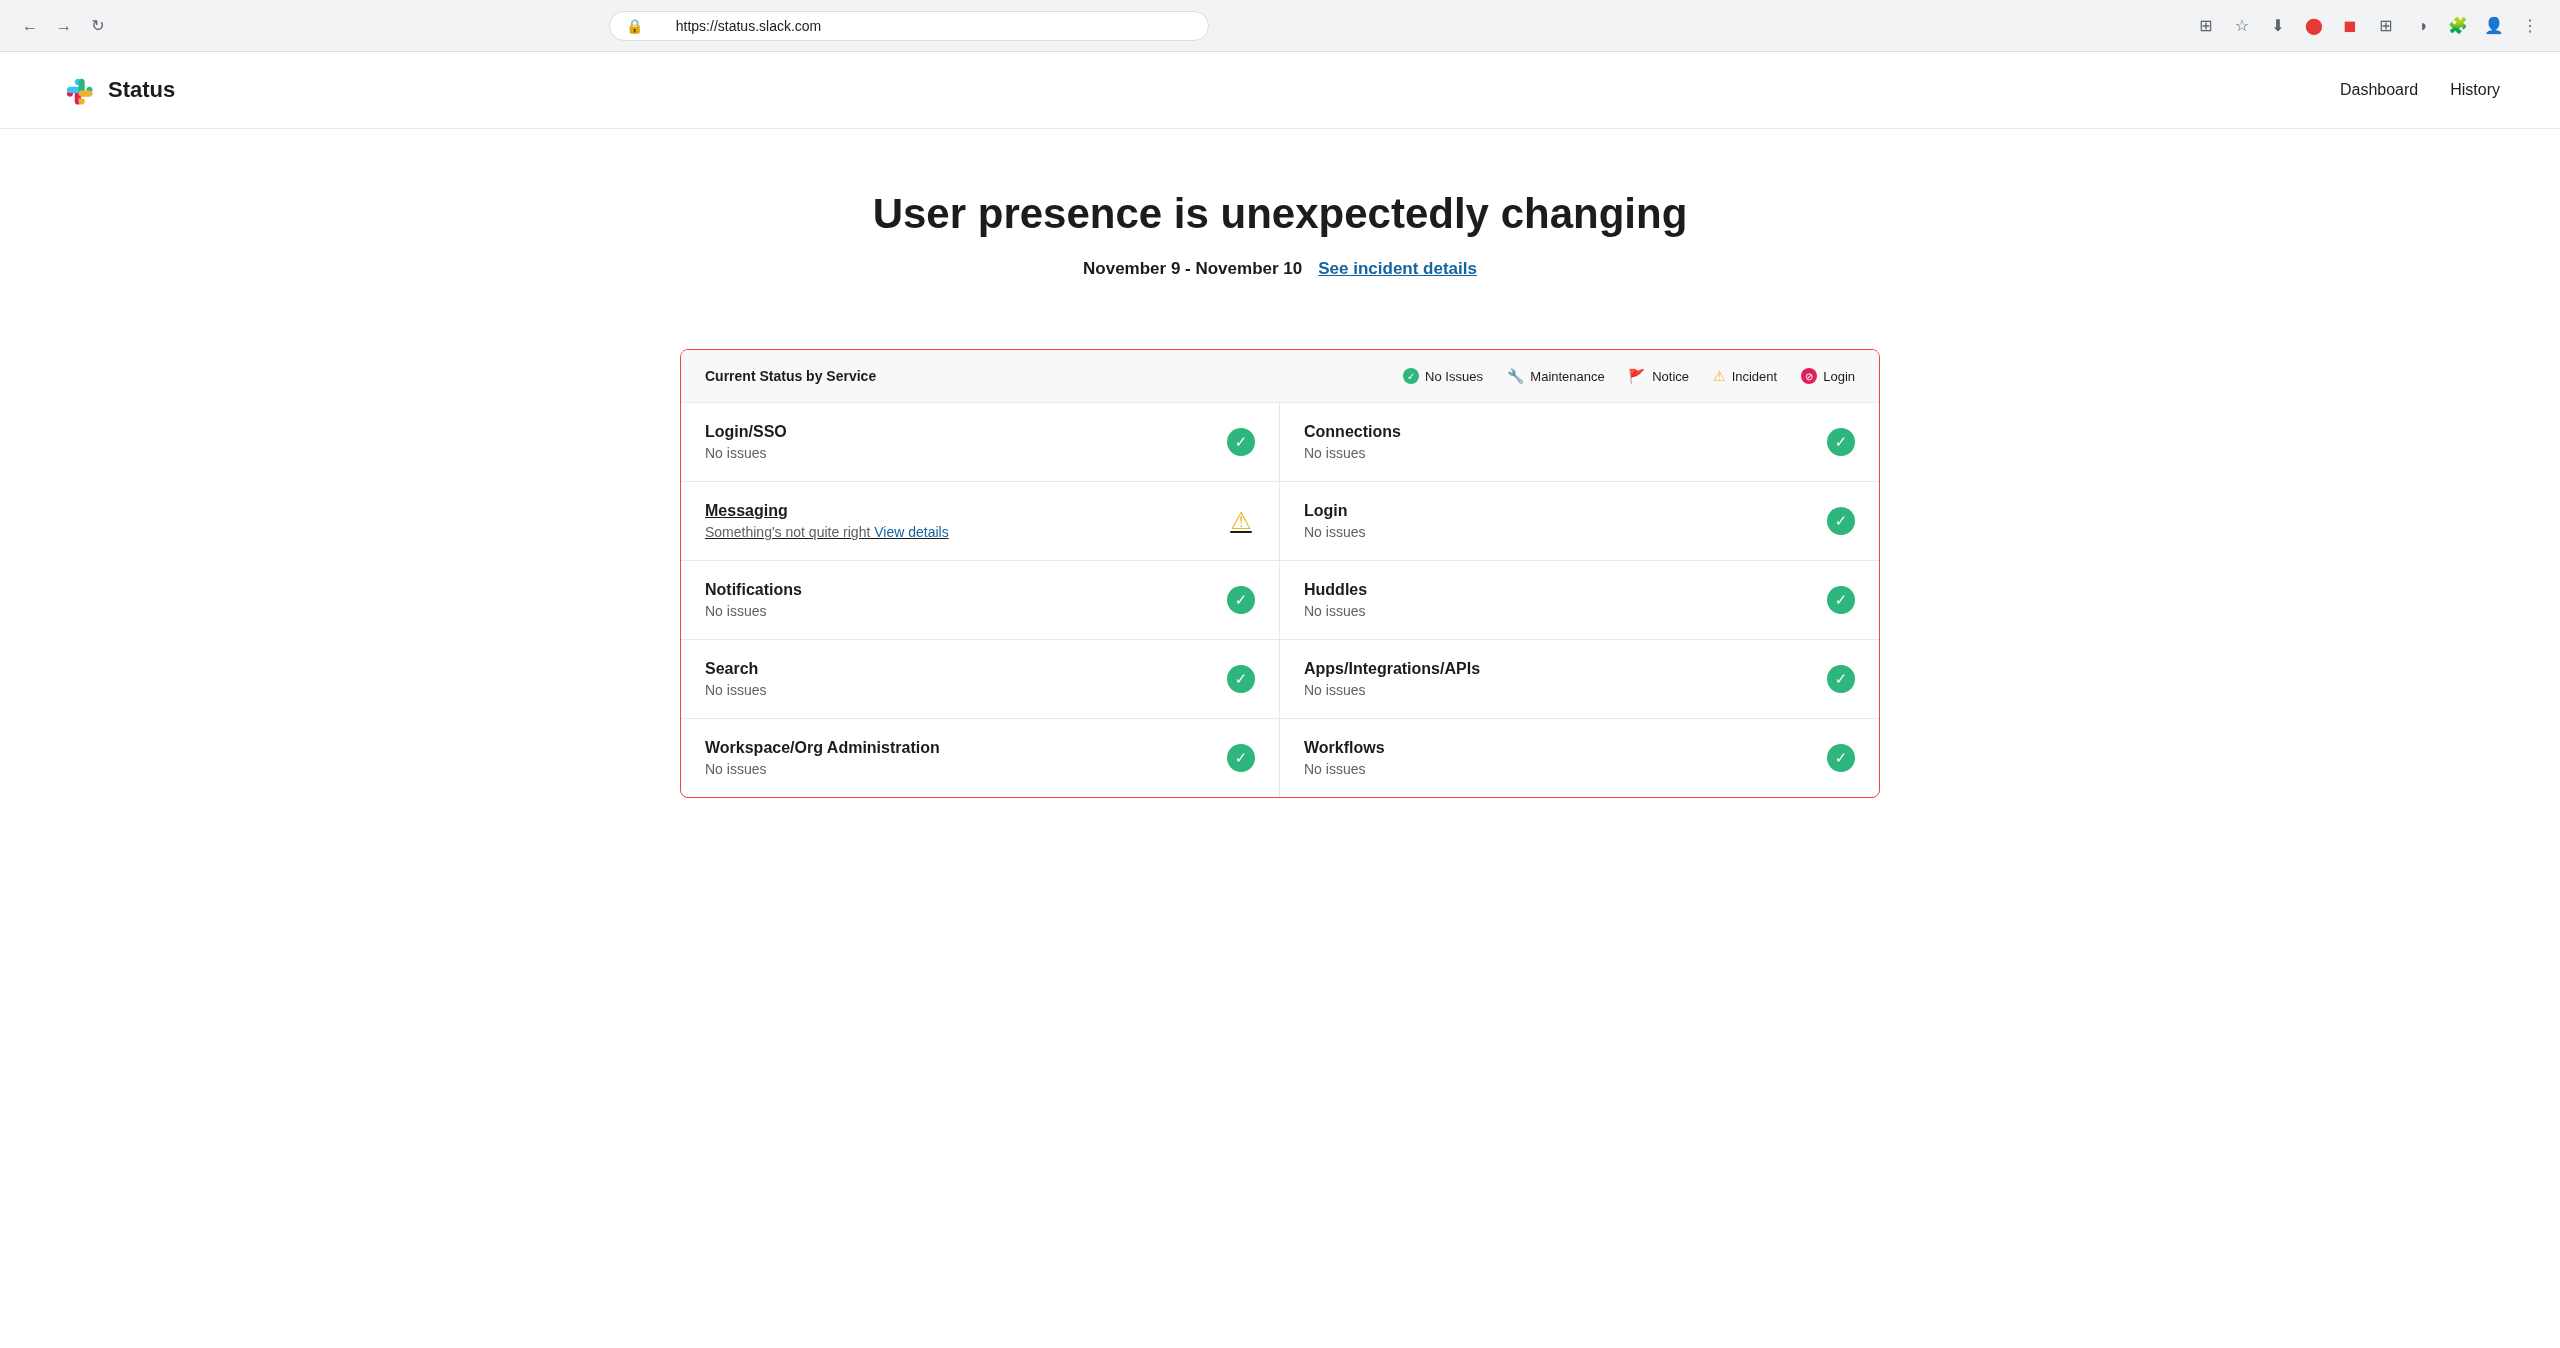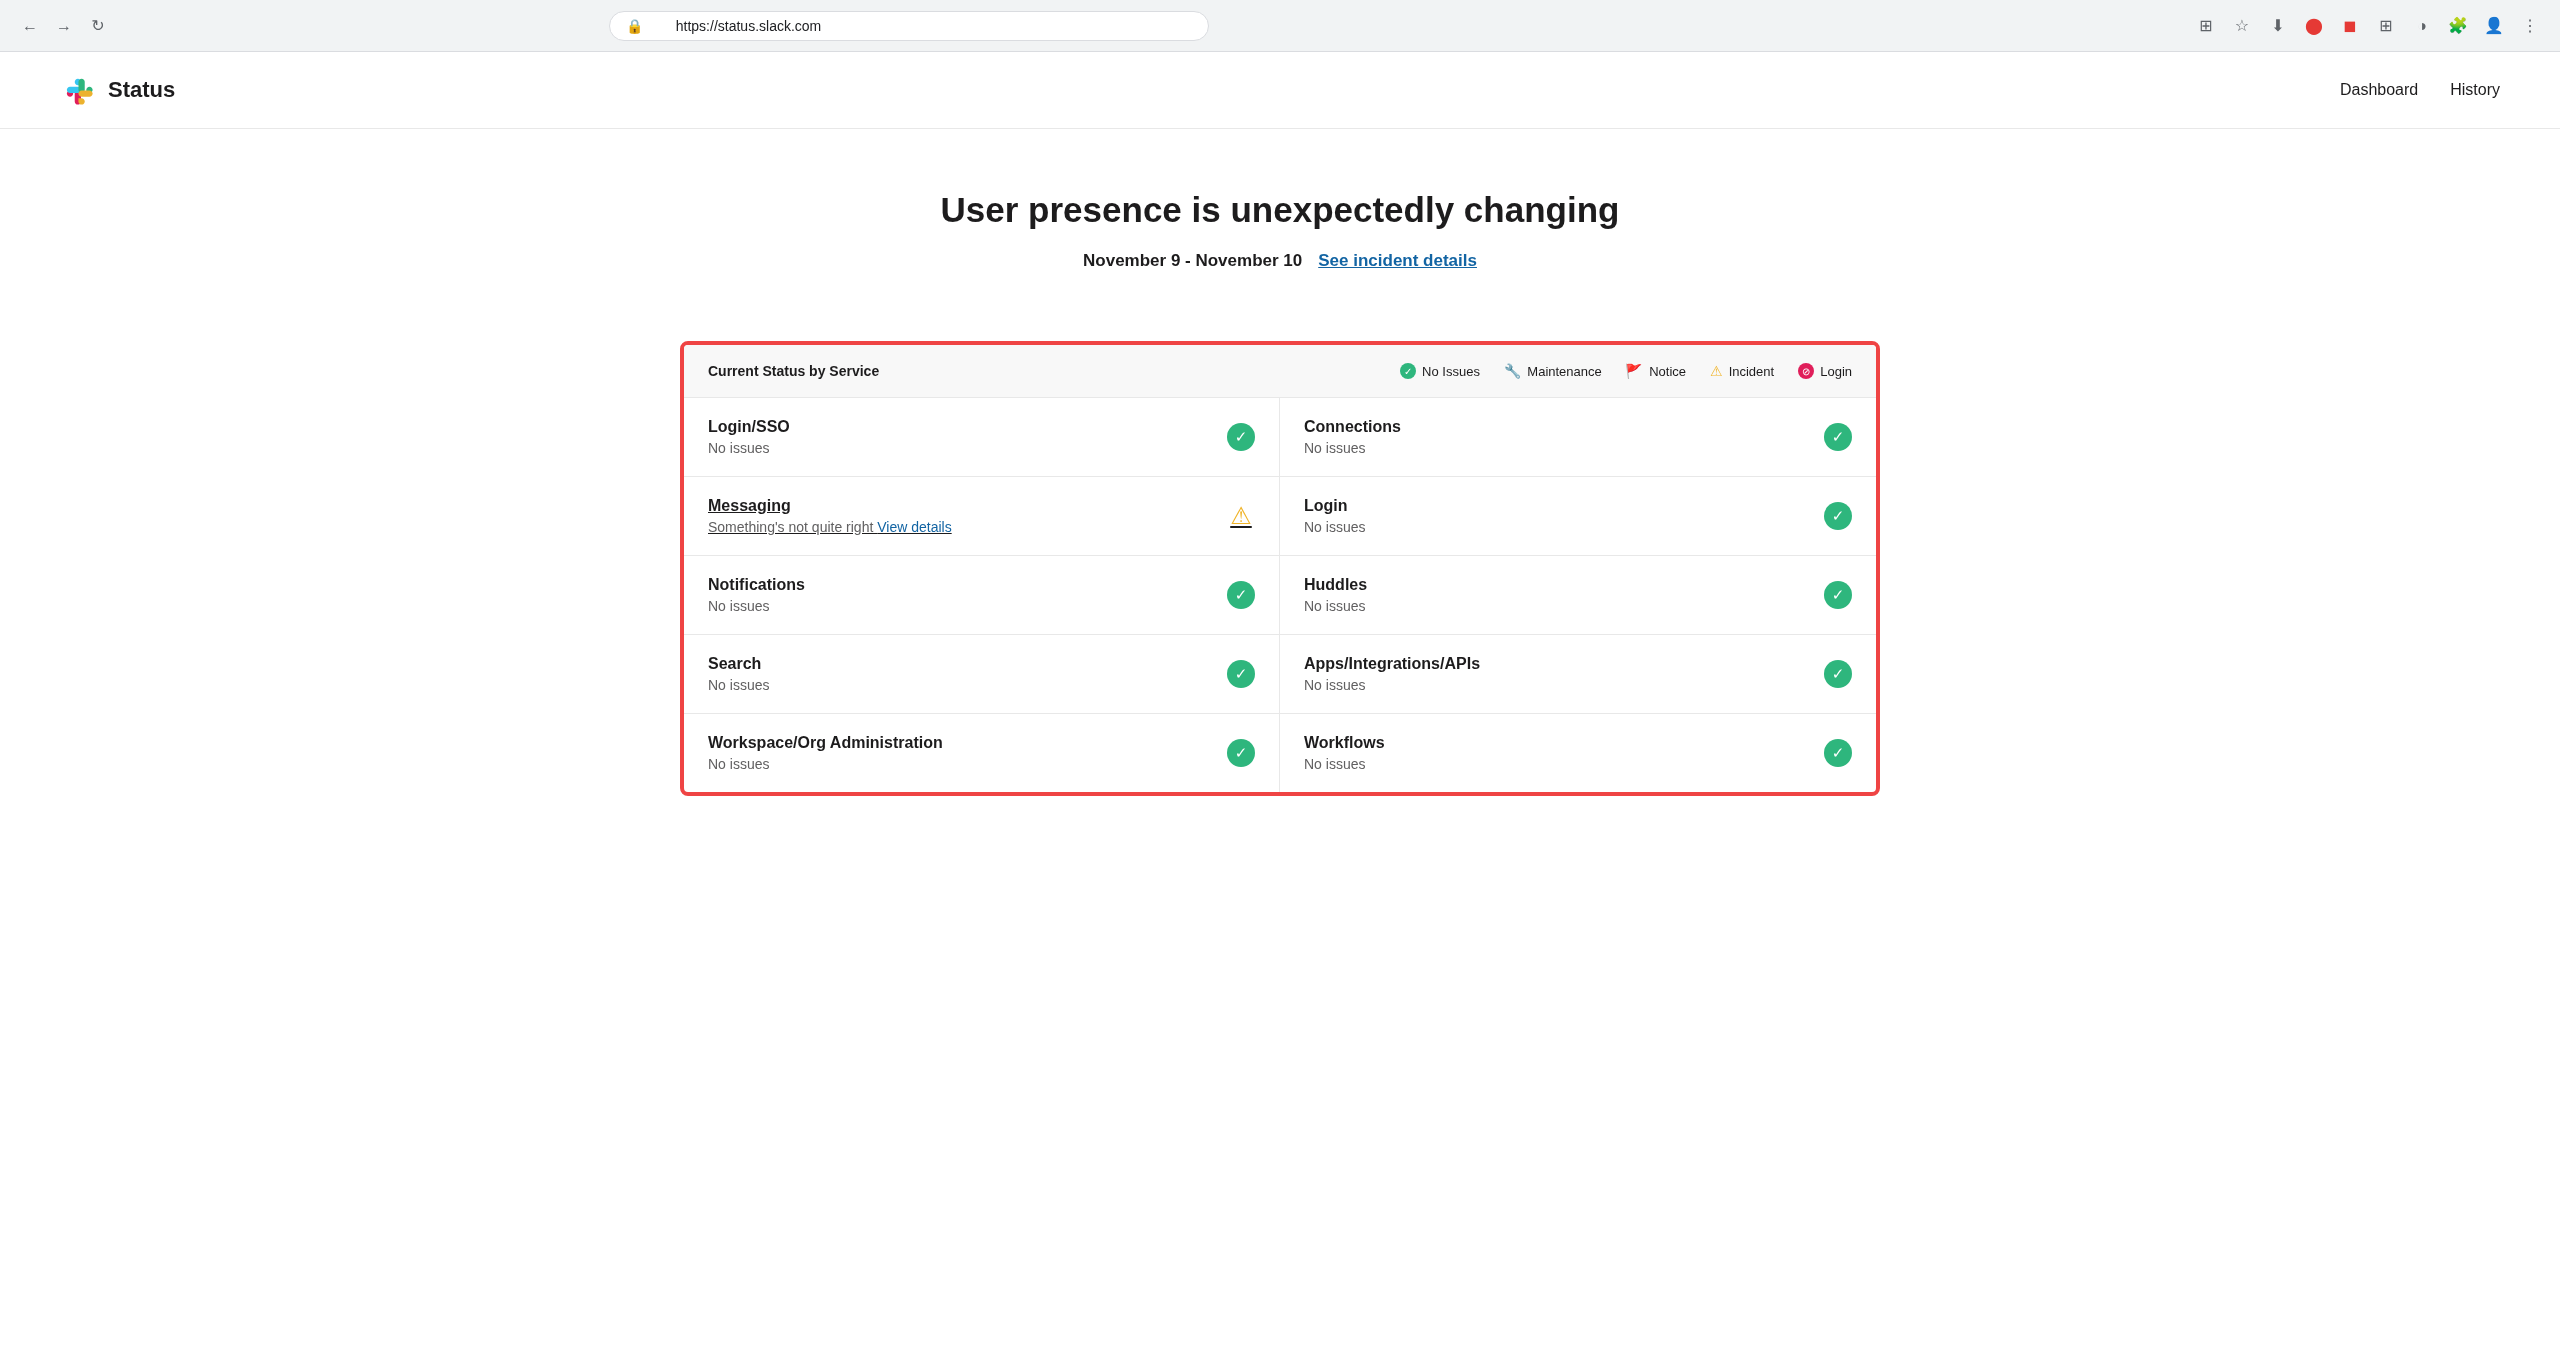--- a/index.html
+++ b/index.html
@@ -55,34 +55,34 @@
     .logo-area { display: flex; align-items: center; gap: 12px; }
     .site-title { font-size: 22px; font-weight: 600; color: #1d1c1d; }
     .nav-links { display: flex; gap: 32px; }
     .nav-link { font-size: 16px; color: #1d1c1d; text-decoration: none; font-weight: 400; cursor: pointer; }
 
     
     .hero {
       text-align: center;
       padding: 60px 40px 40px;
     }
-    .hero-title { font-size: 35px; font-weight: 800; color: #1d1c1d; margin-bottom: 20px; line-height: 1.2; }
+    .hero-title { font-size: 42px; font-weight: 800; color: #1d1c1d; margin-bottom: 20px; line-height: 1.2; }
     .hero-date-row { display: flex; align-items: center; justify-content: center; gap: 16px; font-size: 17px; font-weight: 600; }
     .hero-date { color: #1d1c1d; }
     .hero-link { color: #1264a3; text-decoration: underline; cursor: pointer; font-weight: 600; }
 
     
     .status-section {
       max-width: 1280px;
       margin: 30px auto 40px;
       padding: 0 40px;
     }
     .status-table {
       width: 100%;
-      border: 4px solid #ef4444;
+      border: 1px solid #ef4444;
       border-radius: 8px;
       overflow: hidden;
     }
     .status-table-header {
       background: #f8f8f8;
       padding: 18px 24px;
       display: flex;
       align-items: center;
       justify-content: space-between;
       border-bottom: 1px solid #e8e8e8;

